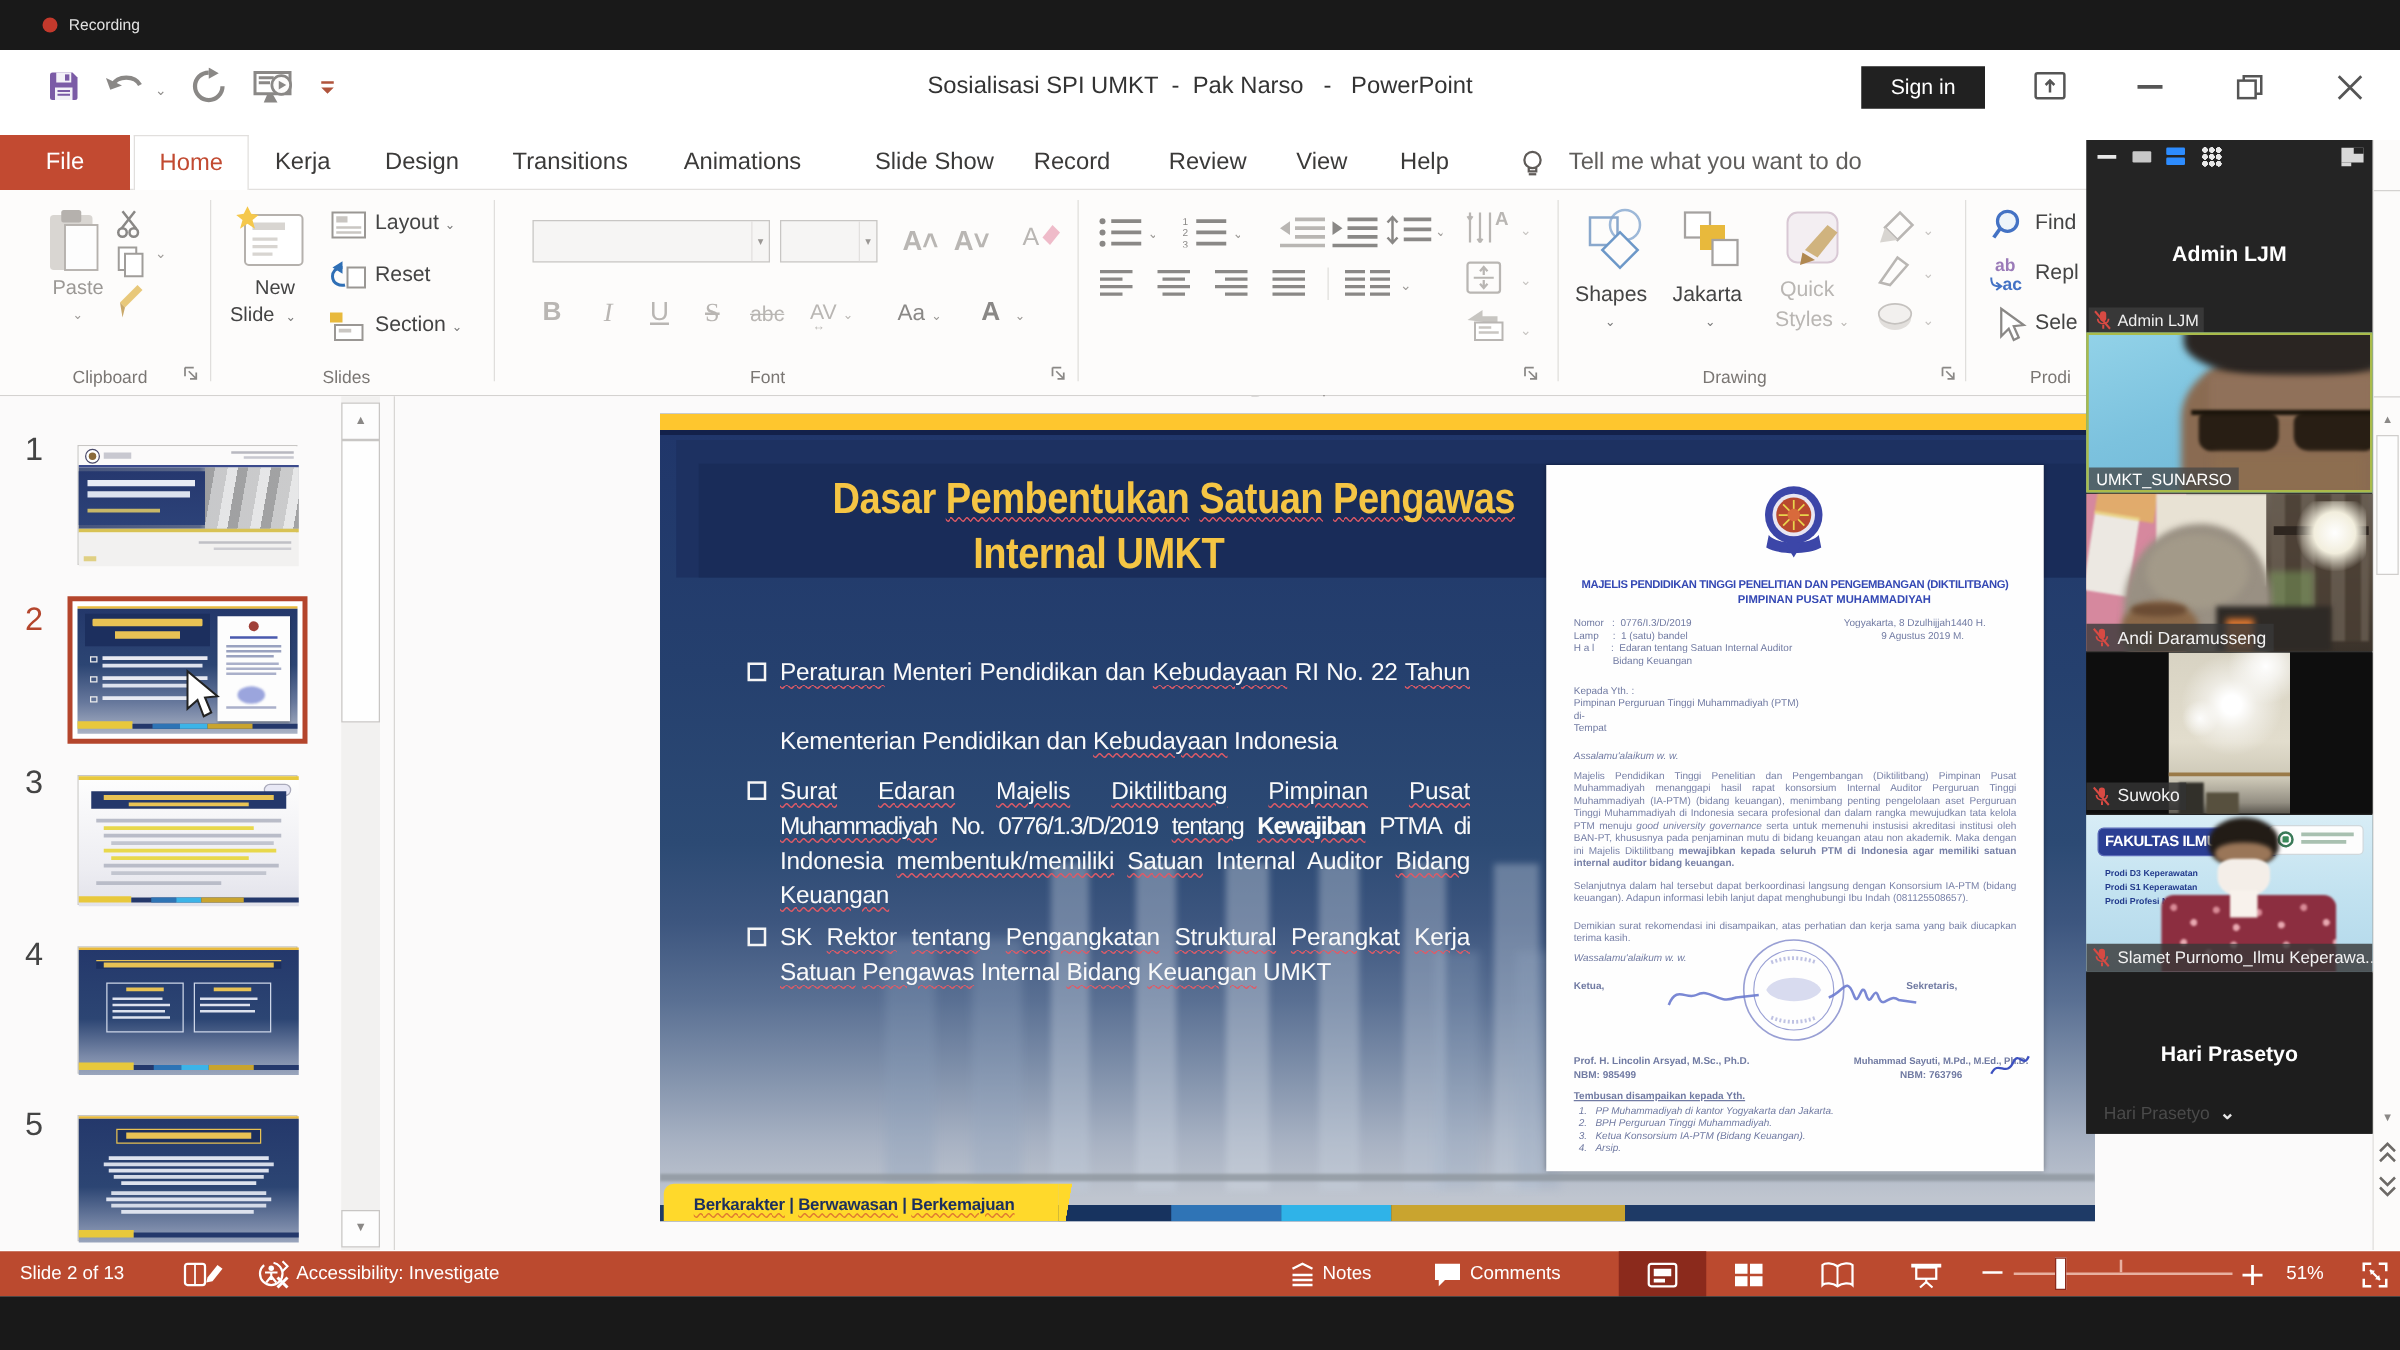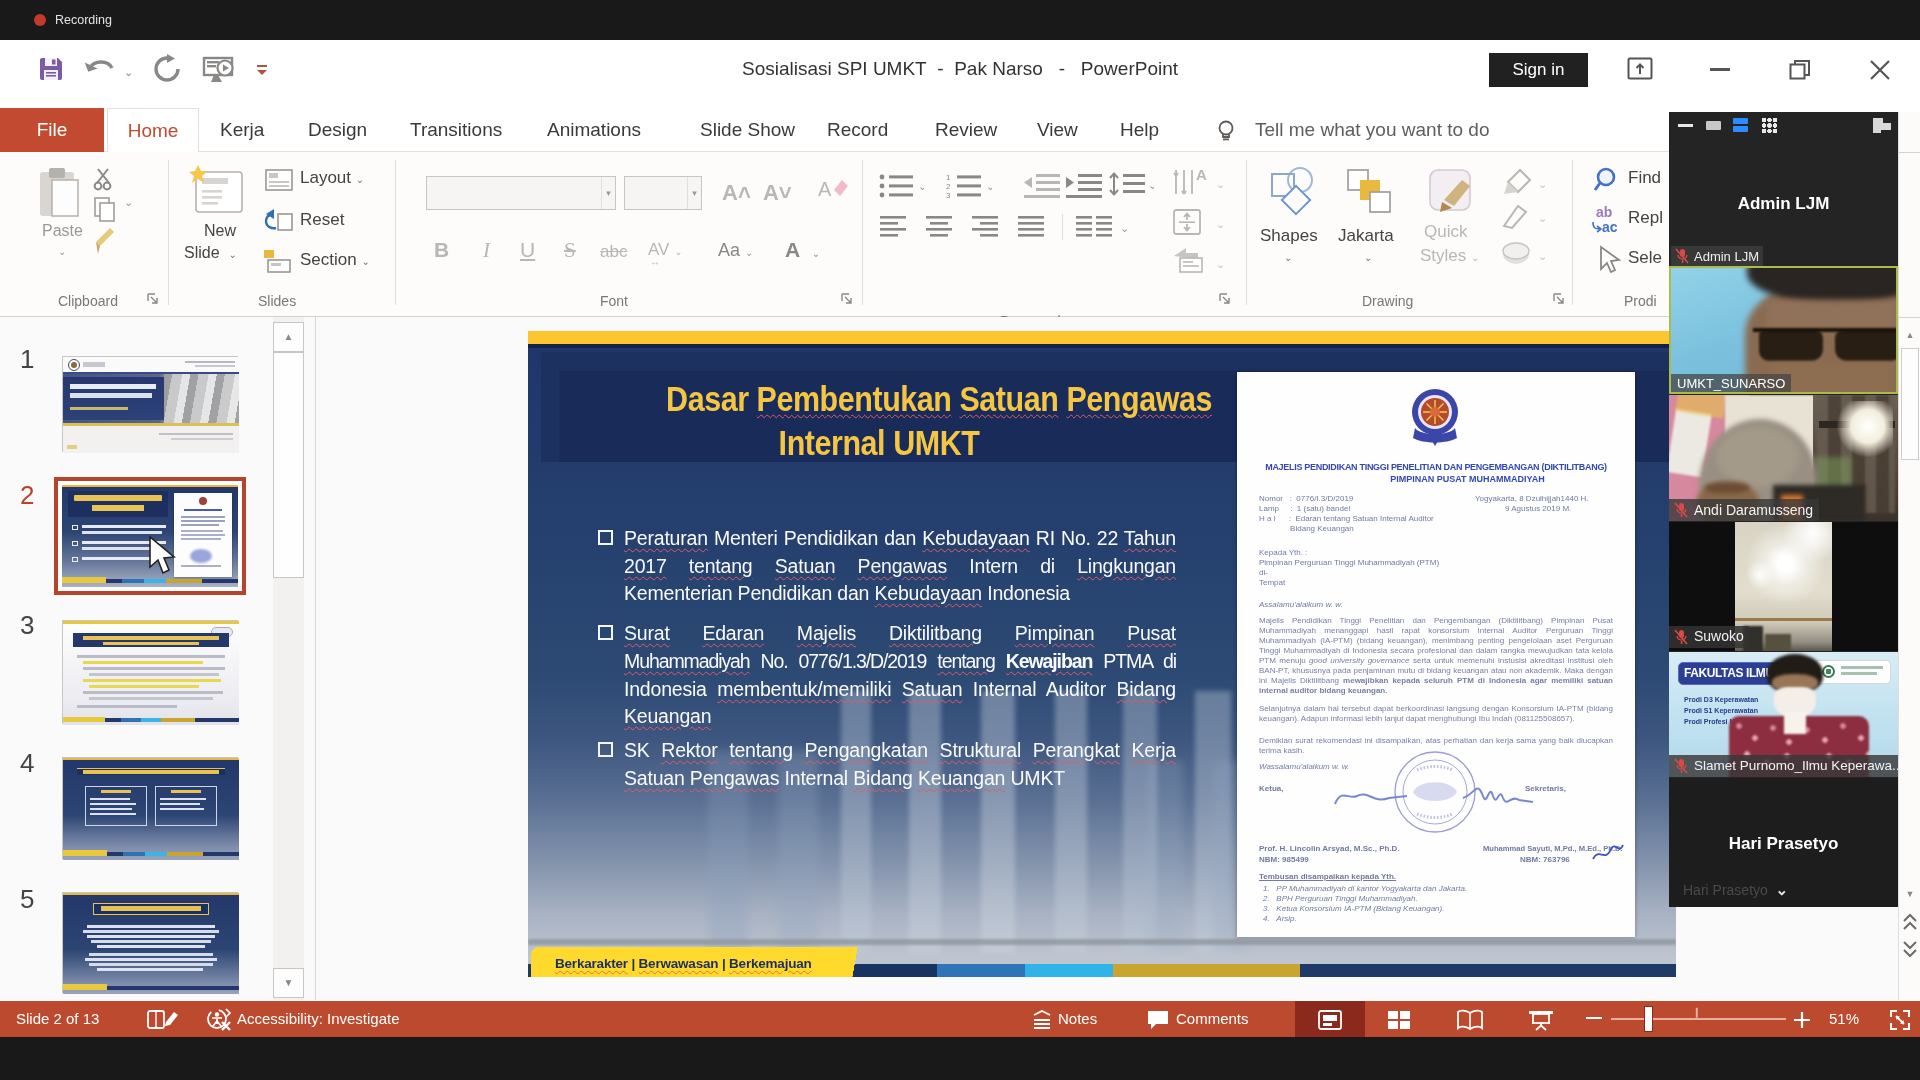--- a/index.html
+++ b/index.html
@@ -506,21 +506,20 @@
   <div class="abs" style="left:0px; top:608px; width:1148px; height:6px; background:#8f979f; opacity:0.8; filter:blur(1px);"></div>
 
   <div class="abs" style="left:13px; top:21px; width:1135px; height:110px; background:#1d3161;"></div>
   <div class="abs" style="left:31px; top:40px; width:1117px; height:91px; background:#192c59;"></div>
 
   <div class="abs" style="left:31px; top:48px; width:760px; text-align:center; font-size:35px; font-weight:bold; color:#f5c544; letter-spacing:-0.5px; transform:scaleX(0.87); transform-origin:50% 0;">Dasar <span class="wavy">Pembentukan</span> <span class="wavy">Satuan</span> <span class="wavy">Pengawas</span></div>
   <div class="abs" style="left:31px; top:92px; width:640px; text-align:center; font-size:35px; font-weight:bold; color:#f5c544; letter-spacing:-0.5px; transform:scaleX(0.87); transform-origin:50% 0;">Internal UMKT</div>
 
   <div class="bull" style="top:199px;"></div>
   <div class="btxt jl" style="top:194px;"><span class="wavy">Peraturan</span> Menteri Pendidikan dan <span class="wavy">Kebudayaan</span> RI No. 22 <span class="wavy">Tahun</span></div>
-  <div class="btxt jl" style="top:222px;"><span class="wavy">2017</span> <span class="wavy">tentang</span> <span class="wavy">Satuan</span> <span class="wavy">Pengawas</span> Intern di <span class="wavy">Lingkungan</span></div>
   <div class="btxt" style="top:249px;">Kementerian Pendidikan dan <span class="wavy">Kebudayaan</span> Indonesia</div>
   <div class="bull" style="top:294px;"></div>
   <div class="btxt jl" style="top:289px;"><span class="wavy">Surat</span> <span class="wavy">Edaran</span> <span class="wavy">Majelis</span> <span class="wavy">Diktilitbang</span> <span class="wavy">Pimpinan</span> <span class="wavy">Pusat</span></div>
   <div class="btxt jl" style="top:317px; letter-spacing:-1.1px;"><span class="wavy">Muhammadiyah</span> No. 0776/1.3/D/2019 <span class="wavy">tentang</span> <b class="wavy">Kewajiban</b> PTMA di</div>
   <div class="btxt jl" style="top:345px;">Indonesia <span class="wavy">membentuk/memiliki</span> <span class="wavy">Satuan</span> Internal Auditor <span class="wavy">Bidang</span></div>
   <div class="btxt" style="top:372px;"><span class="wavy">Keuangan</span></div>
   <div class="bull" style="top:411px;"></div>
   <div class="btxt jl" style="top:406px;">SK <span class="wavy">Rektor</span> <span class="wavy">tentang</span> <span class="wavy">Pengangkatan</span> <span class="wavy">Struktural</span> <span class="wavy">Perangkat</span> <span class="wavy">Kerja</span></div>
   <div class="btxt" style="top:434px;"><span class="wavy">Satuan</span> <span class="wavy">Pengawas</span> Internal <span class="wavy">Bidang</span> <span class="wavy">Keuangan</span> UMKT</div>
 

